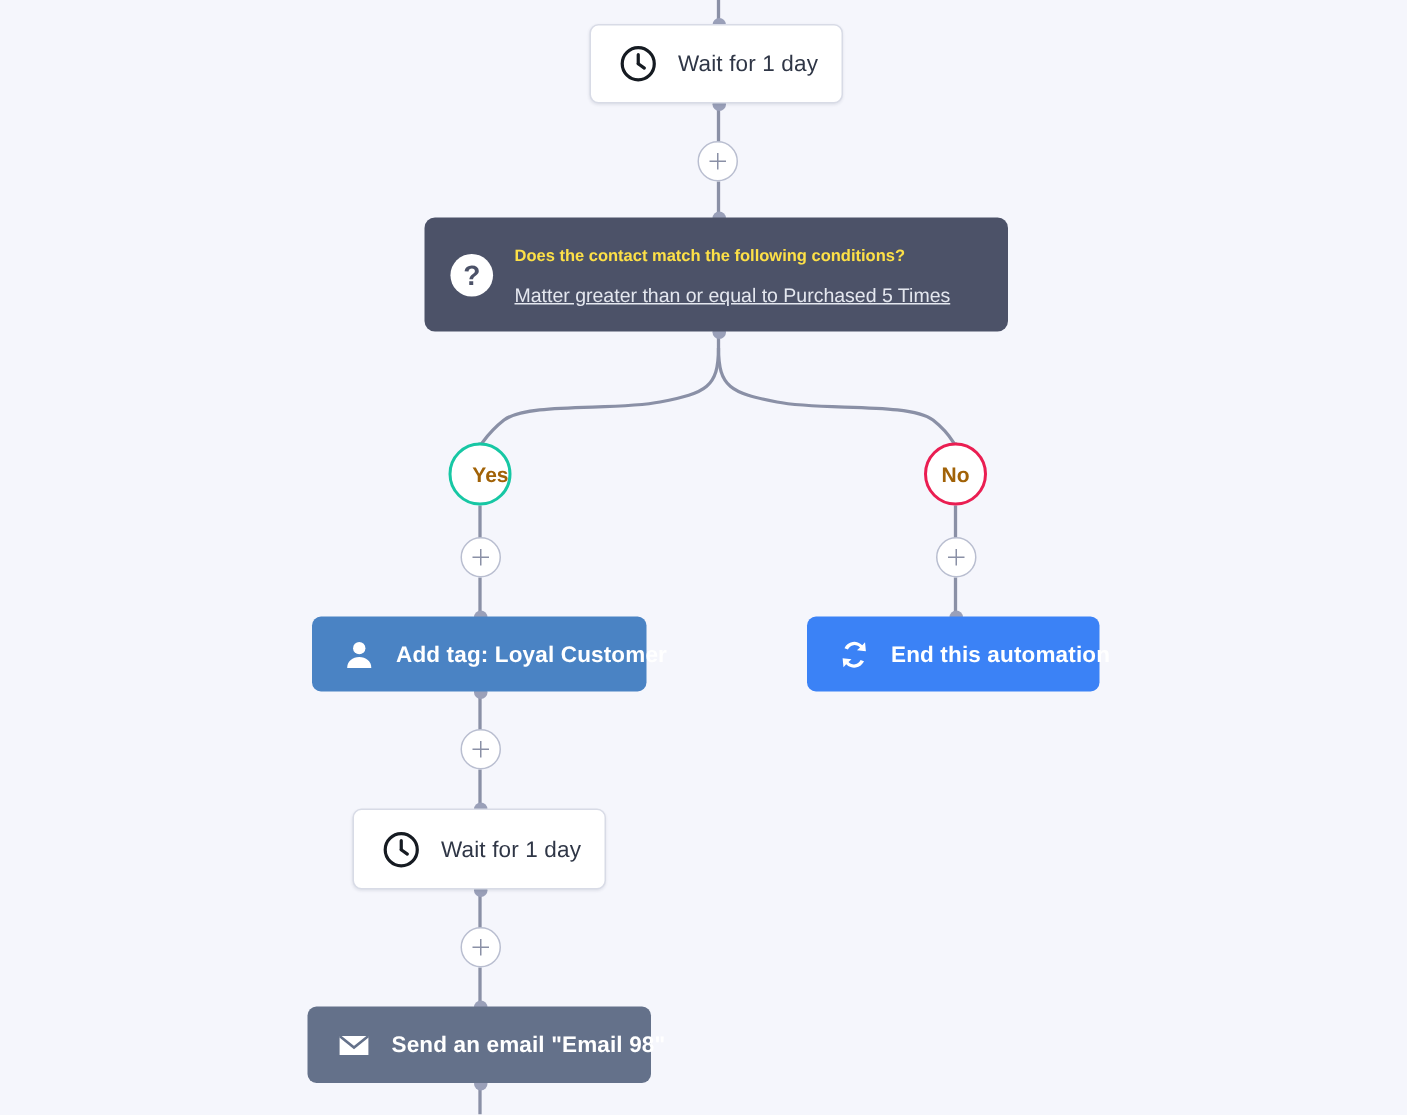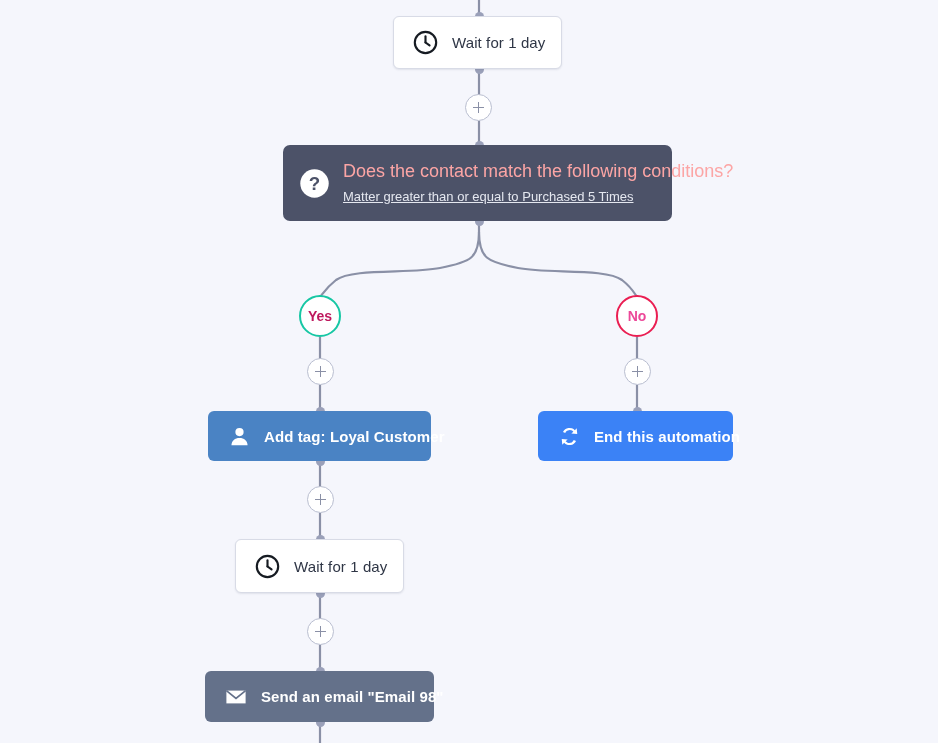--- a/index.html
+++ b/index.html
@@ -70,23 +70,23 @@
     align-items: center;
   }
   .node.cond .ico { width: 34px; margin-left: 14px; }
   .cond-text {
     margin-left: 12px;
     display: flex;
     flex-direction: column;
     justify-content: center;
   }
   .cond-title {
-    color: #fca5a5;
-    font-size: 18px;
-    font-weight: normal;
+    color: #fde047;
+    font-size: 11px;
+    font-weight: bold;
     line-height: 18px;
     white-space: nowrap;
   }
   .cond-sub {
     color: #e4e7ef;
     font-size: 13px;
     font-weight: normal;
     line-height: 17px;
     margin-top: 8px;
     white-space: nowrap;
@@ -129,22 +129,22 @@
     height: 42px;
     border-radius: 50%;
     background: #ffffff;
     box-sizing: border-box;
     display: flex;
     align-items: center;
     justify-content: center;
     font-size: 14px;
     font-weight: bold;
   }
-  .branch.yes { border: 2.5px solid #17c7a4; color: #be185d; }
-  .branch.no  { border: 2.5px solid #ea1e52; color: #ec4899; }
+  .branch.yes { border: 2.5px solid #17c7a4; color: #a16207; justify-content: flex-end; }
+  .branch.no  { border: 2.5px solid #ea1e52; color: #a16207; }
 
   
   .dot {
     position: absolute;
     width: 9px;
     height: 9px;
     border-radius: 50%;
     background: #9aa0b9;
   }
 </style>

